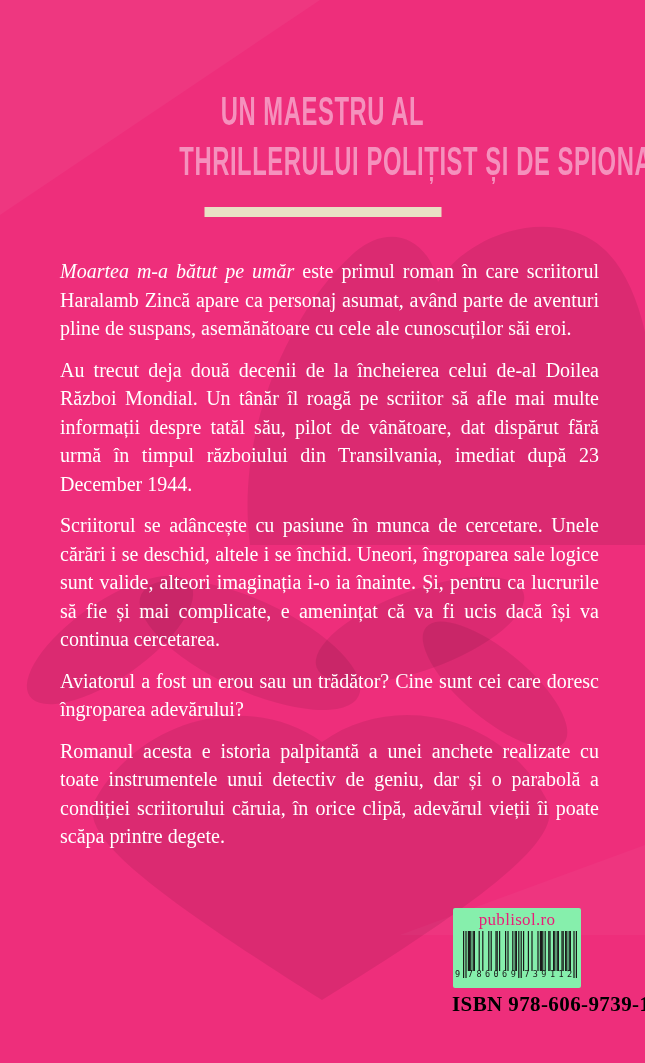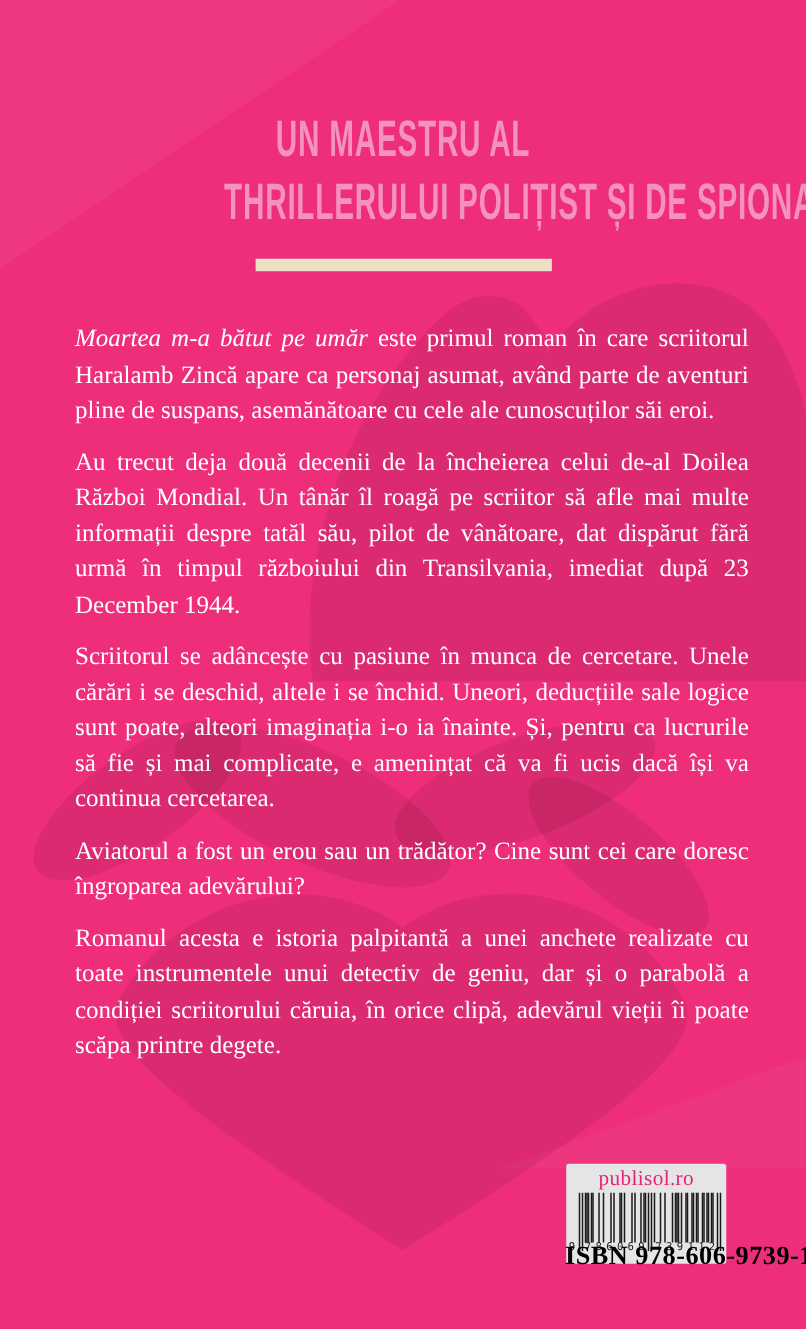--- a/index.html
+++ b/index.html
@@ -53,26 +53,25 @@
     font-size: 20px;
     line-height: 28.5px;
     text-align: justify;
   }
   .body-text p { margin: 0 0 13px 0; }
   .body-text .lead-italic { font-style: italic; }
   .pub-box {
     position: absolute;
     left: 453px; top: 908px;
     width: 128px; height: 80px;
-    background: #e5e5e5;
+    background: #86efac;
     border-radius: 2px;
     text-align: center;
     box-sizing: border-box;
     padding-top: 2px;
-    margin-top: 23px;
   }
   .pub-name {
     color: #e81f78;
     font-family: "Liberation Serif", serif;
     font-size: 17px;
     line-height: 20px;
     letter-spacing: 0.3px;
   }
   .barcode-wrap {
     margin-top: 1px;
@@ -110,21 +109,21 @@
   <div class="headline">
     <span class="hl-line">UN MAESTRU AL</span><br>
     <span class="hl-line">THRILLERULUI POLIȚIST ȘI DE SPIONAJ!</span>
   </div>
 
   <div class="divider"></div>
 
   <div class="body-text">
     <p><span class="lead-italic">Moartea m-a bătut pe umăr</span><span> este primul roman în care scriitorul Haralamb Zincă apare ca personaj asumat, având parte de aventuri pline de suspans, asemănătoare cu cele ale cunoscuților săi eroi.</span></p>
     <p><span class="lead-italic"></span><span>Au trecut deja două decenii de la încheierea celui de-al Doilea Război Mondial. Un tânăr îl roagă pe scriitor să afle mai multe informații despre tatăl său, pilot de vânătoare, dat dispărut fără urmă în timpul războiului din Transilvania, imediat după 23 December 1944.</span></p>
-    <p><span class="lead-italic"></span><span>Scriitorul se adâncește cu pasiune în munca de cercetare. Unele cărări i se deschid, altele i se închid. Uneori, deducțiile sale logice sunt poate, alteori imaginația i-o ia înainte. Și, pentru ca lucrurile să fie și mai complicate, e amenințat că va fi ucis dacă își va continua cercetarea.</span></p>
+    <p><span class="lead-italic"></span><span>Scriitorul se adâncește cu pasiune în munca de cercetare. Unele cărări i se deschid, altele i se închid. Uneori, îngroparea sale logice sunt valide, alteori imaginația i-o ia înainte. Și, pentru ca lucrurile să fie și mai complicate, e amenințat că va fi ucis dacă își va continua cercetarea.</span></p>
     <p><span class="lead-italic"></span><span>Aviatorul a fost un erou sau un trădător? Cine sunt cei care doresc îngroparea adevărului?</span></p>
     <p><span class="lead-italic"></span><span>Romanul acesta e istoria palpitantă a unei anchete realizate cu toate instrumentele unui detectiv de geniu, dar și o parabolă a condiției scriitorului căruia, în orice clipă, adevărul vieții îi poate scăpa printre degete.</span></p>
   </div>
 
   <div class="pub-box">
     <div class="pub-name">publisol.ro</div>
     <div class="barcode-wrap" id="barcode">
         <svg width="124" height="47" viewBox="0 0 124 47">
           <rect x="8.00" y="0" width="1.20" height="47" fill="#1a1a1a"></rect>
           <rect x="10.40" y="0" width="1.20" height="47" fill="#1a1a1a"></rect>

